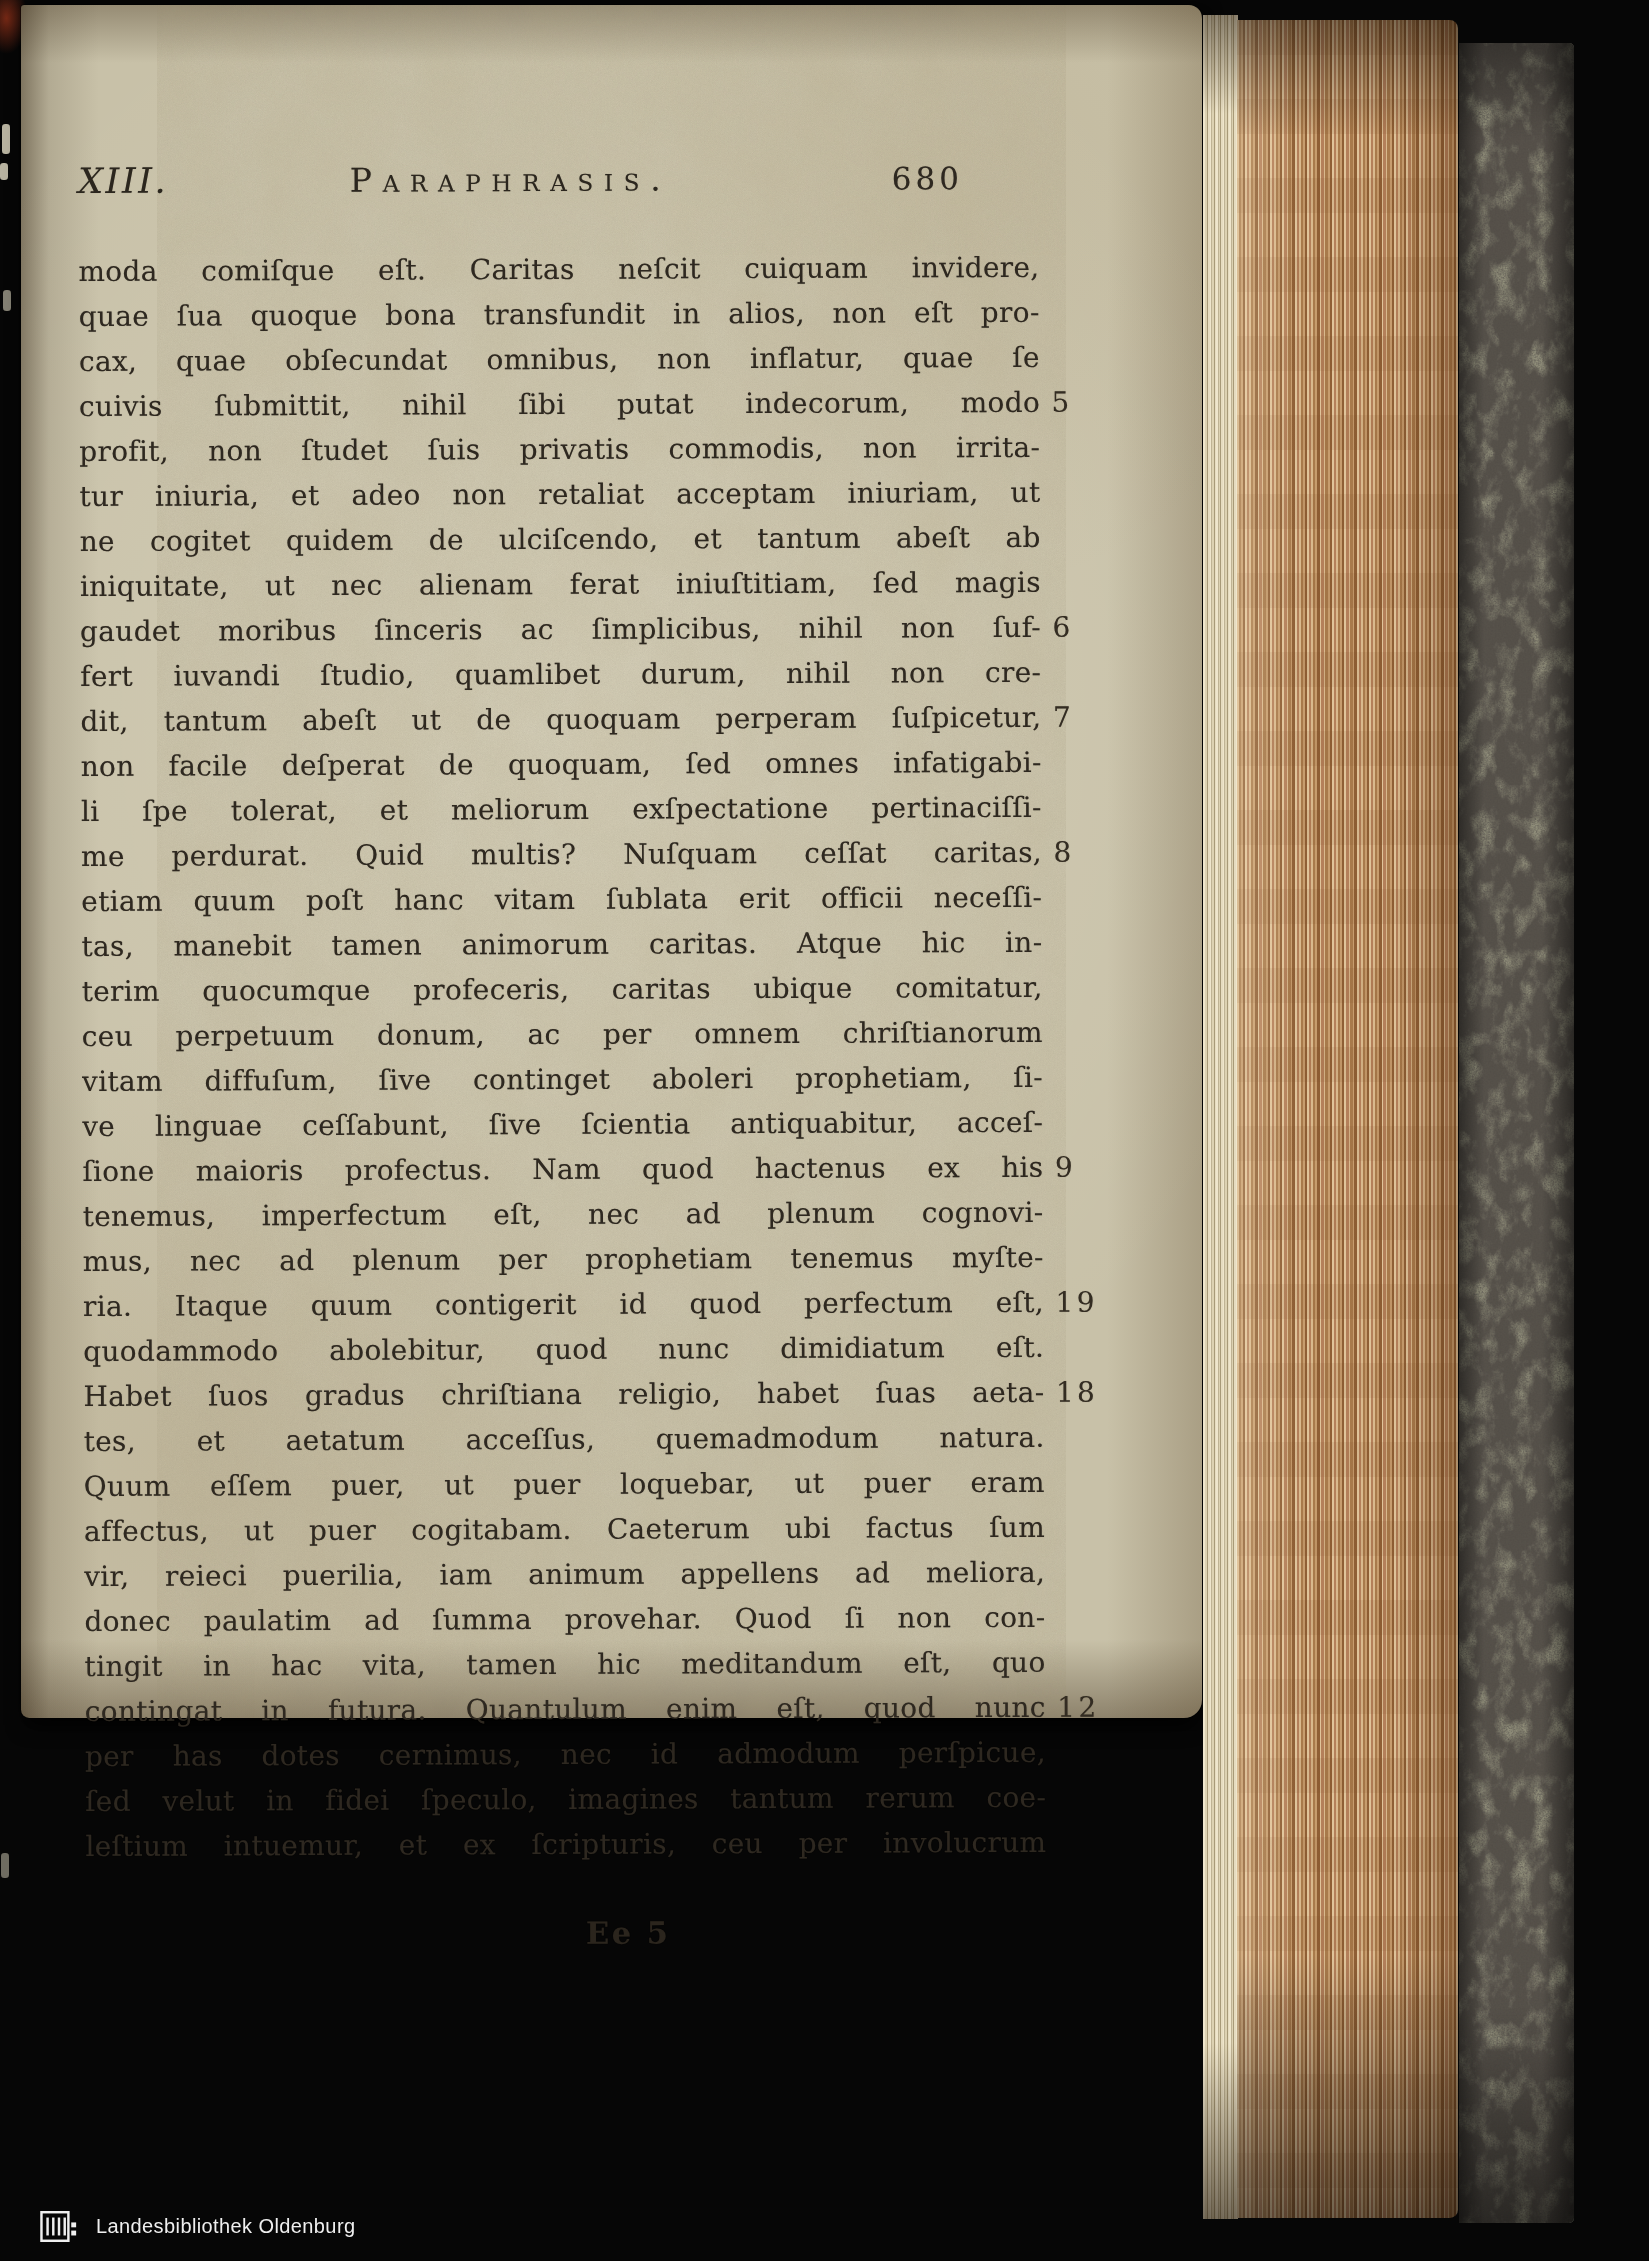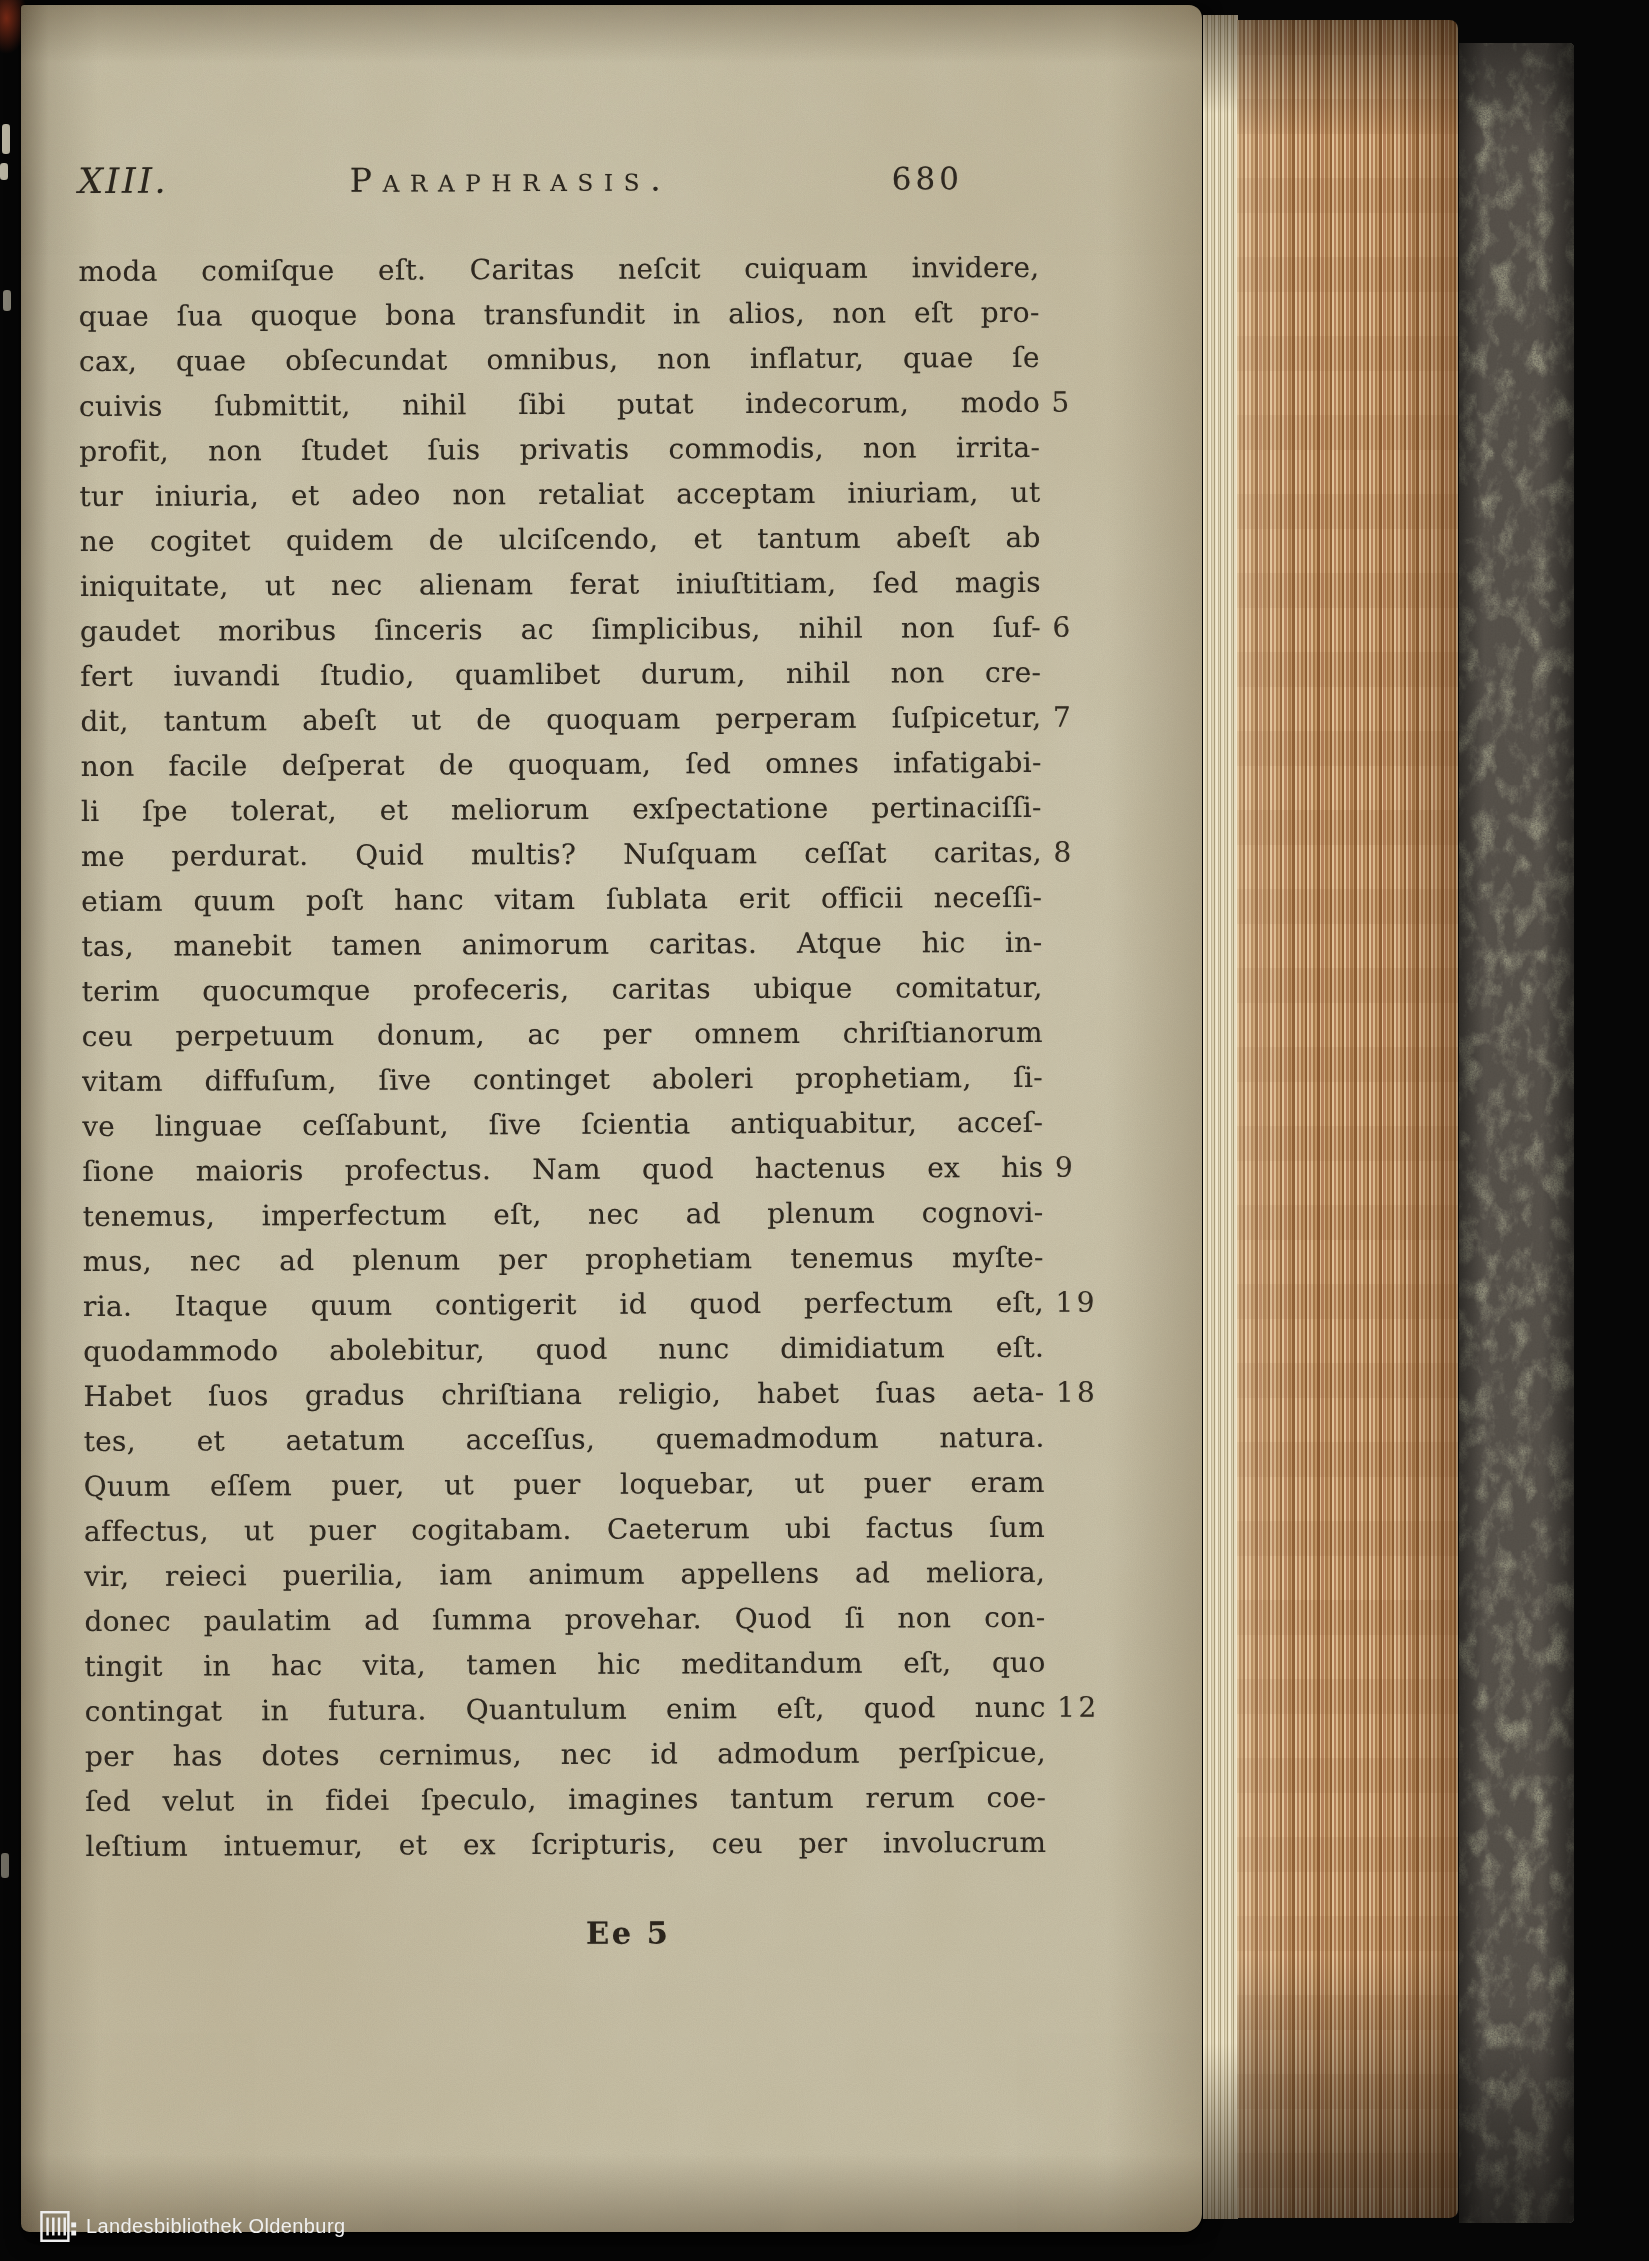--- a/index.html
+++ b/index.html
@@ -25,21 +25,21 @@
   }
   .dash.d1 { left: 1.6px; top: 124px; height: 30px; }
   .dash.d2 { left: 0px;  top: 163px; height: 16.5px; }
   .dash.d3 { left: 2.5px; top: 290px; height: 21.4px; opacity:.6; }
   .dash.d4 { left: 0.8px; top: 1853px; height: 25px; opacity:.5; }
 
   
   .paper {
     position: absolute;
     left: 21.4px; top: 5px;
-    width: 1181px; height: 2227px;
+    width: 1181px; height: 1713px;
     border-radius: 3.3px 13.2px 18px 8.2px;
     background:
       radial-gradient(90% 70% at 48% 42%, rgba(255,253,240,0.22), rgba(255,253,240,0) 70%),
       radial-gradient(40% 30% at 80% 12%, rgba(150,125,80,0.10), transparent 75%),
       radial-gradient(50% 35% at 15% 85%, rgba(140,115,75,0.12), transparent 75%),
       linear-gradient(90deg, rgba(55,42,25,0.50) 0px, rgba(55,42,25,0.15) 28px, rgba(55,42,25,0) 78px),
       linear-gradient(270deg, rgba(90,70,40,0.28) 0px, rgba(90,70,40,0) 95px),
       linear-gradient(180deg, rgba(75,60,38,0.40) 0px, rgba(75,60,38,0) 58px),
       linear-gradient(0deg, rgba(70,55,35,0.45) 0px, rgba(70,55,35,0) 78px),
       #c8c1a8;
@@ -165,21 +165,21 @@
       linear-gradient(90deg, rgba(0,0,0,0.45), rgba(0,0,0,0) 22%, rgba(0,0,0,0) 72%, rgba(0,0,0,0.5)),
       linear-gradient(180deg, rgba(0,0,0,0.35), rgba(0,0,0,0) 99px, rgba(0,0,0,0) 90%, rgba(0,0,0,0.5));
   }
 
   
   .watermark {
     position: absolute;
     left: 40px; top: 2211px;
     display: flex;
     align-items: center;
-    gap: 8px;
+    gap: 18px;
     z-index: 10;
   }
   .wm-text {
     font-family: "Liberation Sans", sans-serif;
     font-size: 20px;
     color: #efefef;
     letter-spacing: 0.4px;
   }
 </style>
 </head>

